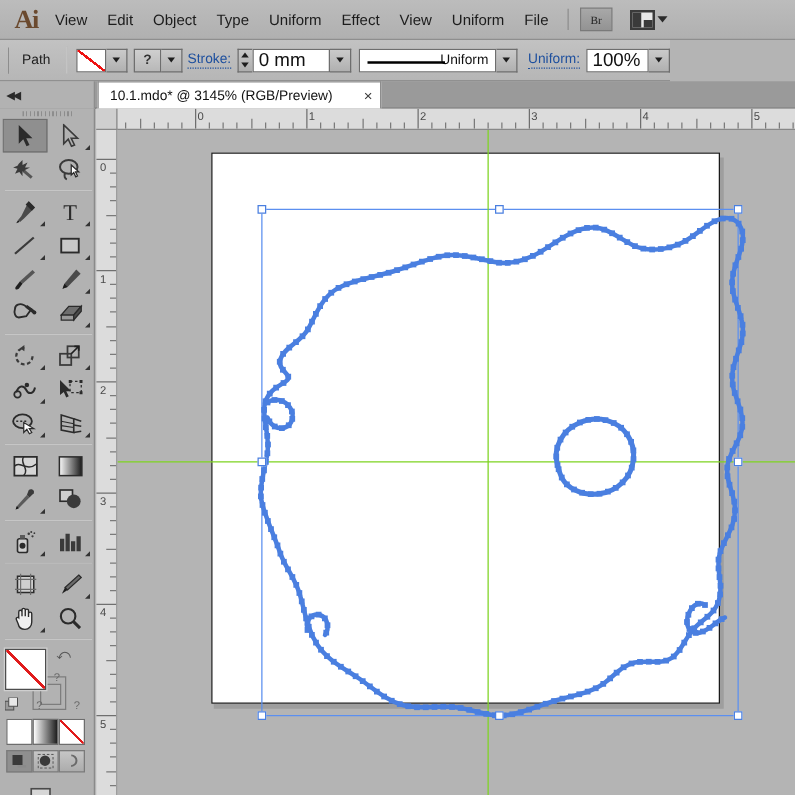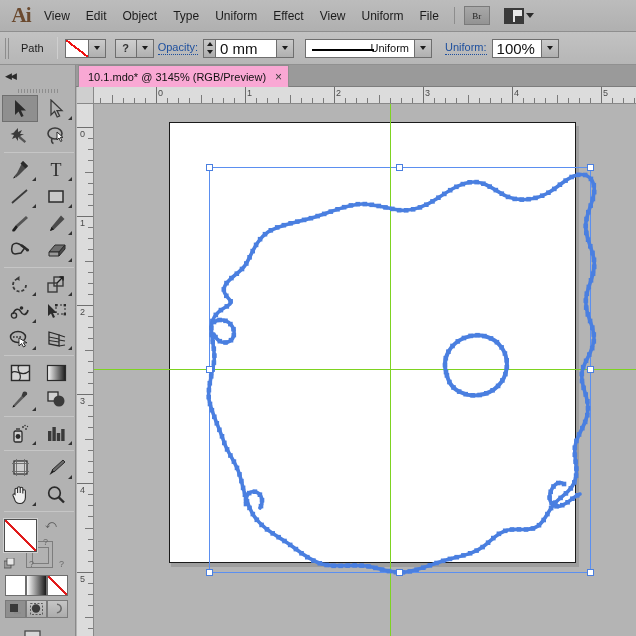--- a/index.html
+++ b/index.html
@@ -39,21 +39,21 @@
   .arrange-btn { display:flex;align-items:center;gap:2px;margin-left:14px; }
   .arrange-ico {
     width:20px;height:16px;border:2px solid #3a3a3a;background:#e8e8e8;position:relative;
   }
   .arrange-ico:before{content:"";position:absolute;left:0;top:0;width:7px;height:12px;background:#3a3a3a;}
   .arrange-ico:after{content:"";position:absolute;left:9px;top:6px;width:7px;height:6px;background:#3a3a3a;}
   .tri-down { width:0;height:0;border-left:4px solid transparent;border-right:4px solid transparent;border-top:5px solid #2b2b2b; }
 
   
   .ctrlbar {
-    position:absolute; left:0; top:32px; width:636px; height:33px;
+    position:absolute; left:0; top:32px; width:536px; height:33px;
     background: linear-gradient(#c2c2c2, #b6b6b6);
     border-bottom:1px solid #909090;
     display:flex; align-items:center; padding-left:4px; gap:0px;
   }
   .grip { width:7px;height:21px;
     background-image:repeating-linear-gradient(90deg,#8d8d8d 0 1px,transparent 1px 3px);
     background-position:center; background-repeat:no-repeat; background-size:5px 21px;
     margin-right:4px;
   }
   .ctrl-label { font-size:11px; color:#1c1c1c; padding:0 6px; }
@@ -99,23 +99,23 @@
   .tabbar {
     position:absolute; left:0; top:65px; width:636px; height:22px;
     background:#9a9a9a; border-bottom:1px solid #7d7d7d;
   }
   .panel-collapse {
     position:absolute;left:0;top:0;width:76px;height:22px;background:#b2b2b2;
     border-right:1px solid #8d8d8d;display:flex;align-items:center;justify-content:flex-start;padding-left:5px;
   }
   .dbl-arrow { font-size:9px;color:#2a2a2a;letter-spacing:-2px; }
   .doc-tab {
-    position:absolute;left:78px;top:0;height:22px;background:#f9a8d4;
+    position:absolute;left:78px;top:0;height:22px;background:#ffffff;
     border:1px solid #8d8d8d;border-bottom:none;
-    display:flex;align-items:center;padding:0 6px 0 9px;gap:9px;font-size:11px;color:#111;
+    display:flex;align-items:center;padding:0 6px 0 9px;gap:25px;font-size:11px;color:#111;
   }
   .tab-close { font-size:12px;color:#3a3a3a;line-height:1; }
 
   
   .toolpanel {
     position:absolute;left:0;top:87px;width:76px;height:549px;
     background:#b2b2b2;border-right:1px solid #8a8a8a;
   }
   .tool-grip {
     width:100%;height:8px;
@@ -233,21 +233,21 @@
         </div>
     </div>
     <div style="width:9px"></div>
     <div style="display:flex;align-items:center;">
       <div class="q-box">?</div>
       <div class="dd-btn">
           <div class="tri-down"></div>
         </div>
     </div>
 
-    <div class="link-label">Opacity:</div>
+    <div class="link-label">Stroke:</div>
     <div style="display:flex;align-items:center;">
       <div class="spinner">
         <div class="tri-up-s"></div>
         <div class="tri-dn-s"></div>
       </div>
       <div class="txtfield" style="width:62px">0 mm</div>
       <div class="dd-btn">
           <div class="tri-down"></div>
         </div>
     </div>

